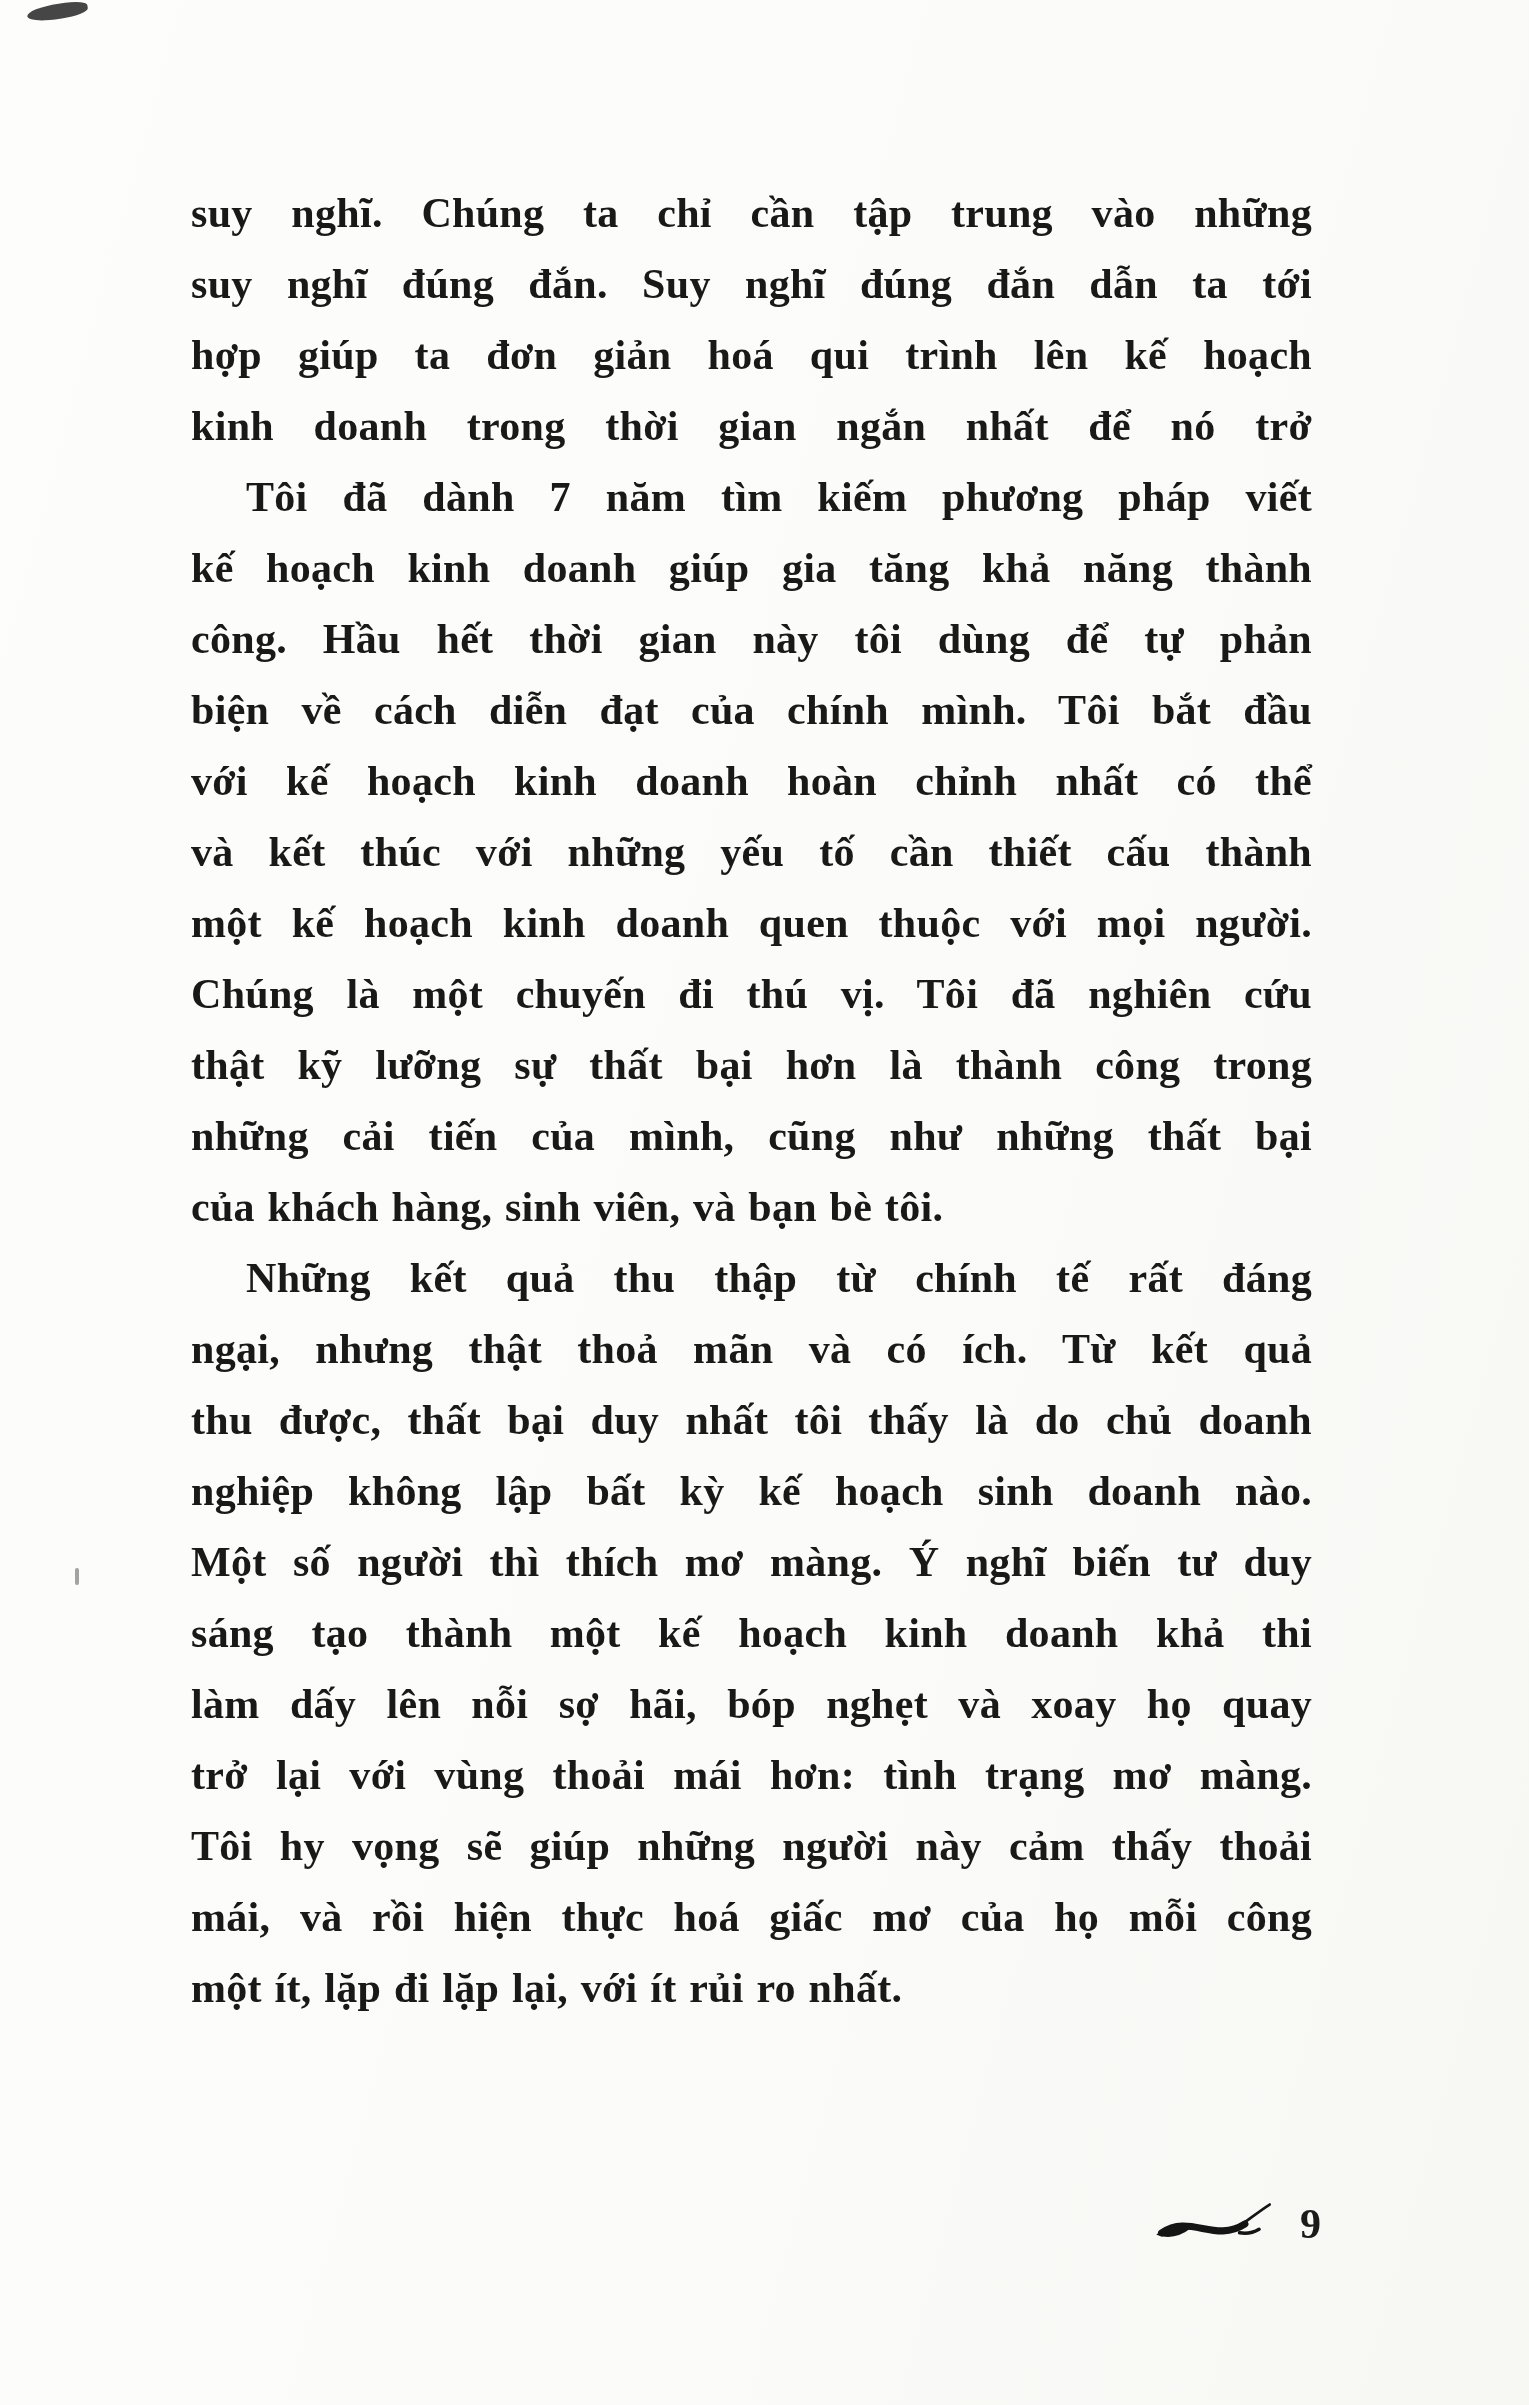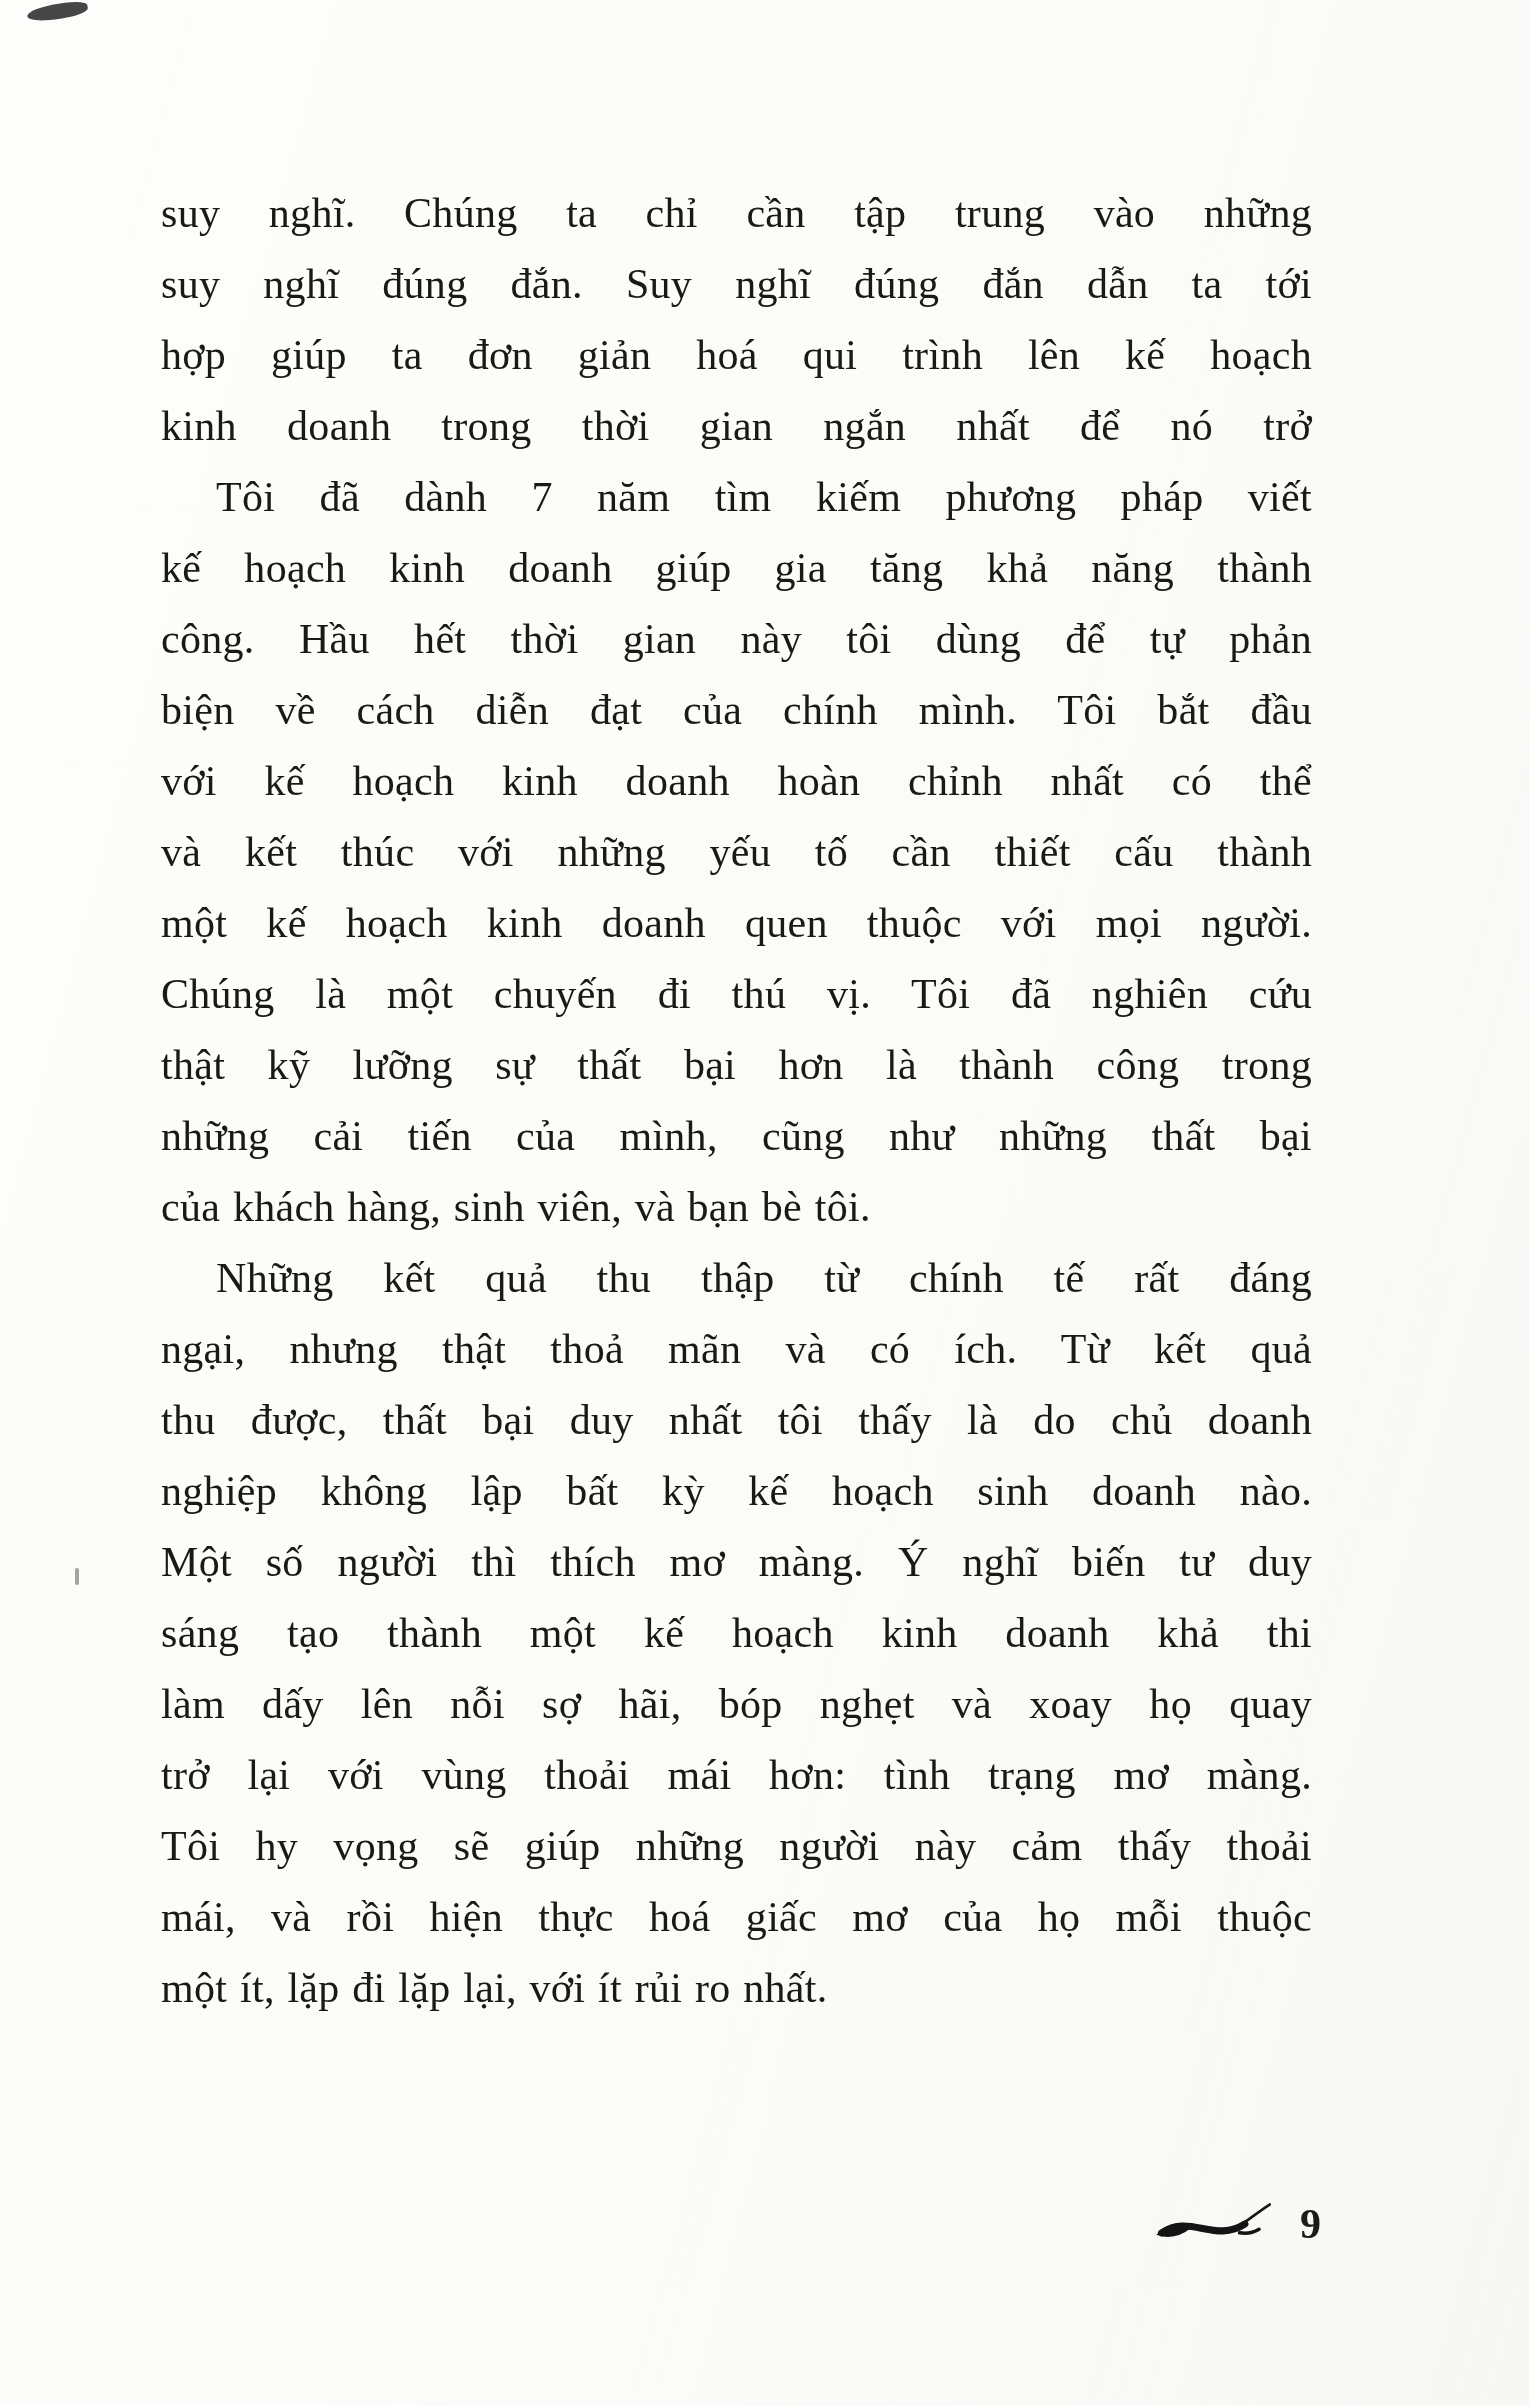--- a/index.html
+++ b/index.html
@@ -20,27 +20,28 @@
   .text-block {
     position: absolute;
     left: 161px;
     top: 178px;
     width: 1151px;
   }
   .paragraph { margin: 0; }
   .line {
     font-size: 42px;
     line-height: 71px;
-    font-weight: 400;
+    font-weight: 700;
     letter-spacing: 0.3px;
     word-spacing: 1.9px;
     text-align: justify;
     text-align-last: justify;
     white-space: normal;
     color: #191917;
+    margin-left: 30px;
   }
   .line.last {
     text-align-last: left;
   }
   .line.indent {
     text-indent: 55px;
   }
   .footer {
     position: absolute;
     top: 2197px;
@@ -114,21 +115,21 @@
       <div class="paragraph">
         <div class="line indent">Những kết quả thu thập từ chính tế rất đáng</div>
         <div class="line">ngại, nhưng thật thoả mãn và có ích. Từ kết quả</div>
         <div class="line">thu được, thất bại duy nhất tôi thấy là do chủ doanh</div>
         <div class="line">nghiệp không lập bất kỳ kế hoạch sinh doanh nào.</div>
         <div class="line">Một số người thì thích mơ màng. Ý nghĩ biến tư duy</div>
         <div class="line">sáng tạo thành một kế hoạch kinh doanh khả thi</div>
         <div class="line">làm dấy lên nỗi sợ hãi, bóp nghẹt và xoay họ quay</div>
         <div class="line">trở lại với vùng thoải mái hơn: tình trạng mơ màng.</div>
         <div class="line">Tôi hy vọng sẽ giúp những người này cảm thấy thoải</div>
-        <div class="line">mái, và rồi hiện thực hoá giấc mơ của họ mỗi thuộc</div>
+        <div class="line">mái, và rồi hiện thực hoá giấc mơ của họ mỗi công</div>
         <div class="line last">một ít, lặp đi lặp lại, với ít rủi ro nhất.</div>
       </div>
     </div>
 
   <div class="footer">
     <svg class="ornament" viewBox="0 0 140 60" xmlns="http://www.w3.org/2000/svg" aria-hidden="true">
       <path d="M6 42 q 16 -16 40 -8 q -20 16 -40 8 z" fill="#141414"></path>
       <path d="M12 40 C 44 18, 72 52, 106 30" fill="none" stroke="#141414" stroke-width="8" stroke-linecap="round"></path>
       <path d="M96 34 C 108 28, 118 18, 134 8" fill="none" stroke="#141414" stroke-width="3" stroke-linecap="round"></path>
       <path d="M100 40 q 12 2 22 -4" fill="none" stroke="#141414" stroke-width="4" stroke-linecap="round"></path>

